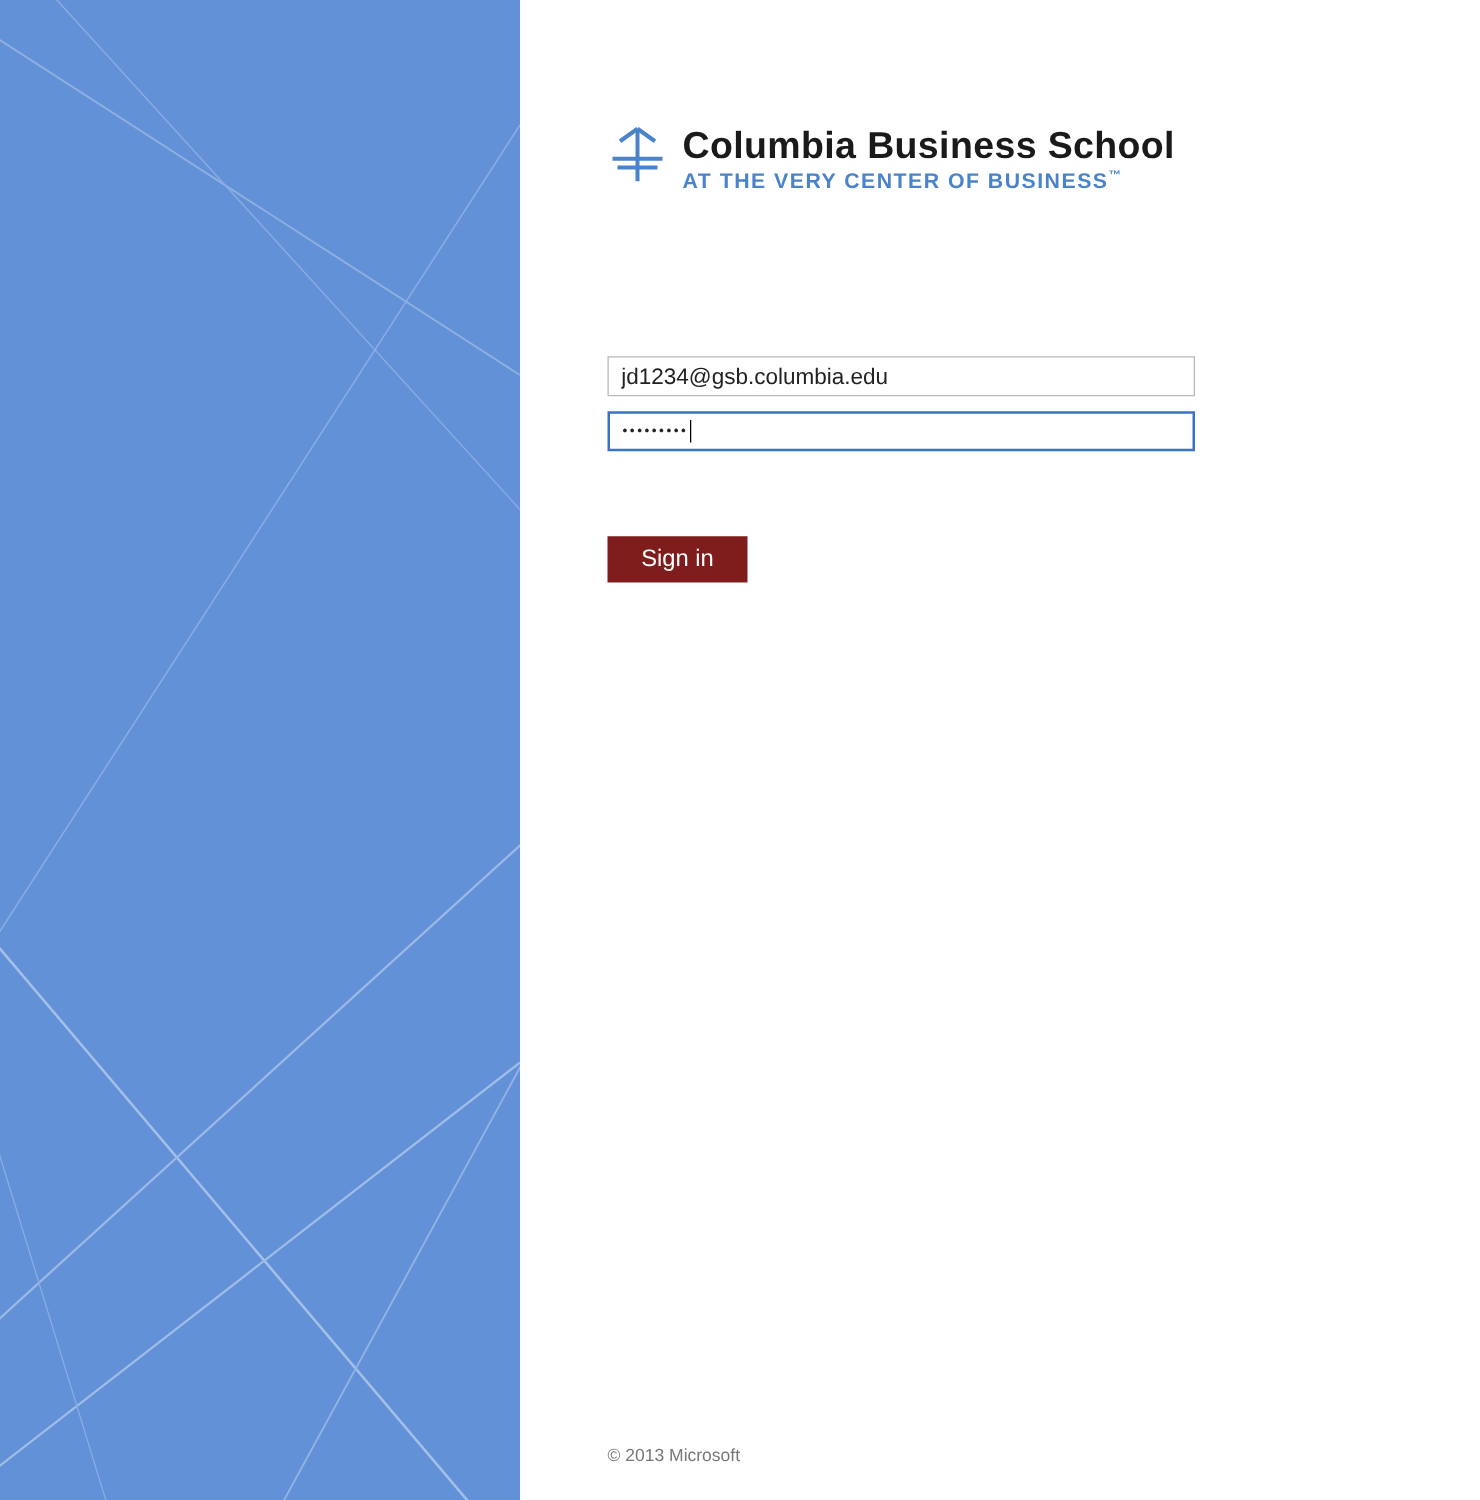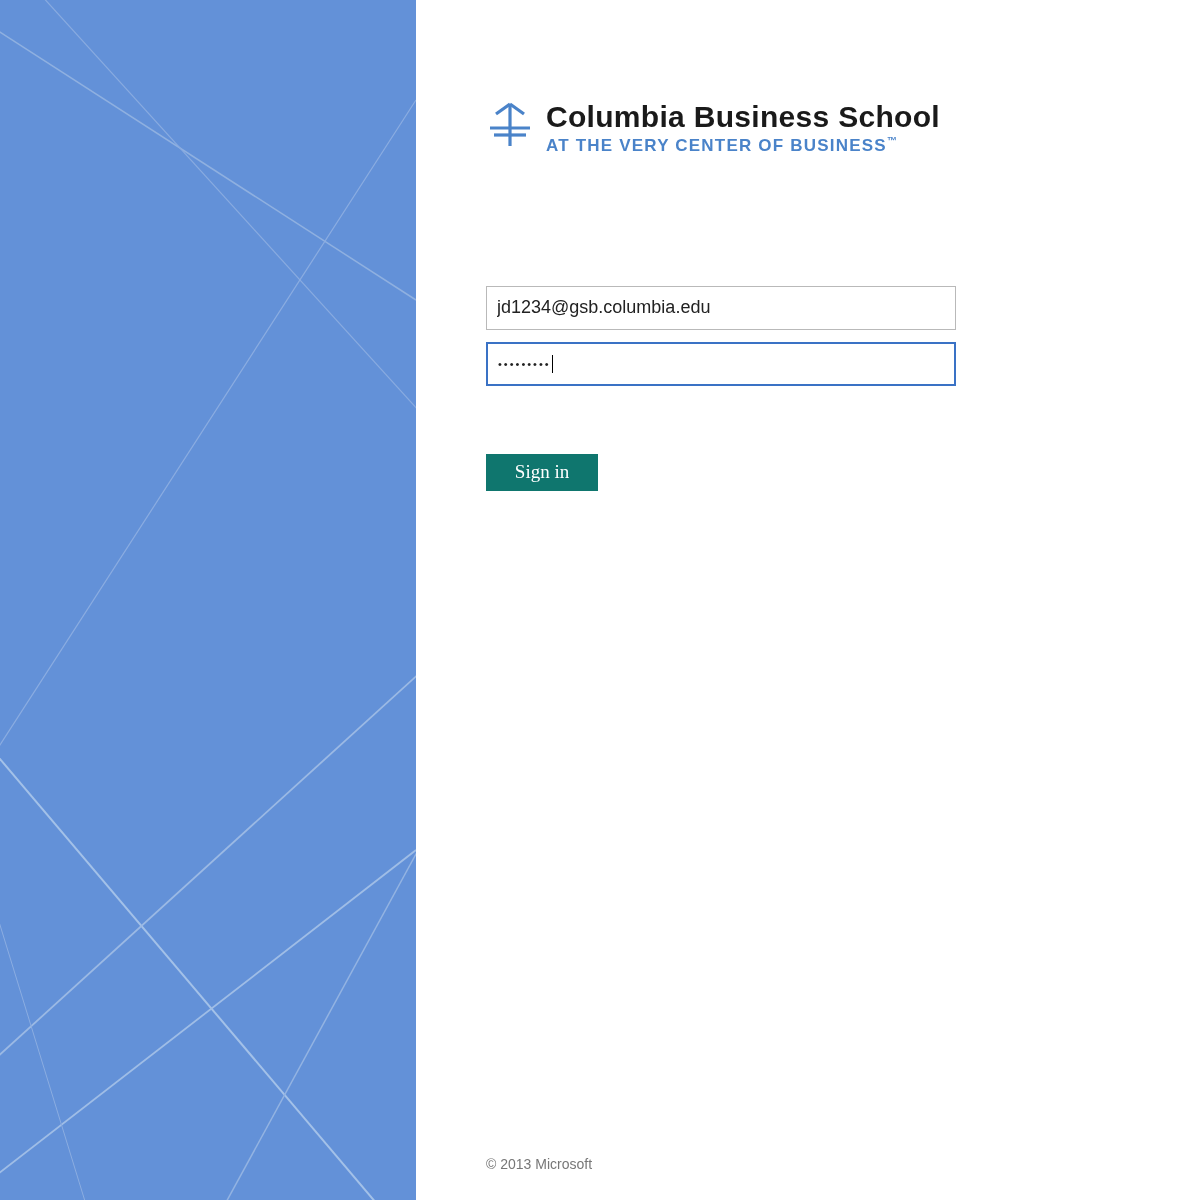--- a/index.html
+++ b/index.html
@@ -70,21 +70,21 @@
       vertical-align: super;
     }
     .heading {
       font-size: 21px;
       color: #1b1b1b;
       margin-bottom: 48px;
       font-weight: 400;
     }
     .input-field {
       width: 470px;
-      height: 44px;
+      height: 32px;
       border: 1px solid #b9b9b9;
       font-size: 18px;
       padding: 0 10px;
       font-family: inherit;
       color: #222;
       outline: none;
       margin-bottom: 12px;
       background: #fff;
     }
     .input-field.focused {
@@ -96,25 +96,25 @@
     .password-display {
       font-family: Arial, sans-serif;
       letter-spacing: 2px;
       font-size: 11px;
       display: flex;
       align-items: center;
     }
     .signin-button {
       width: 112px;
       height: 37px;
-      background: #0f766e;
+      background: #7f1d1d;
       color: #ffffff;
       border: none;
       font-size: 19px;
-      font-family: Liberation Serif, serif;
+      font-family: Liberation Sans, sans-serif;
       cursor: pointer;
       margin-top: 56px;
     }
     .footer {
       position: absolute;
       bottom: 28px;
       left: 70px;
       font-size: 14px;
       color: #777;
     }

